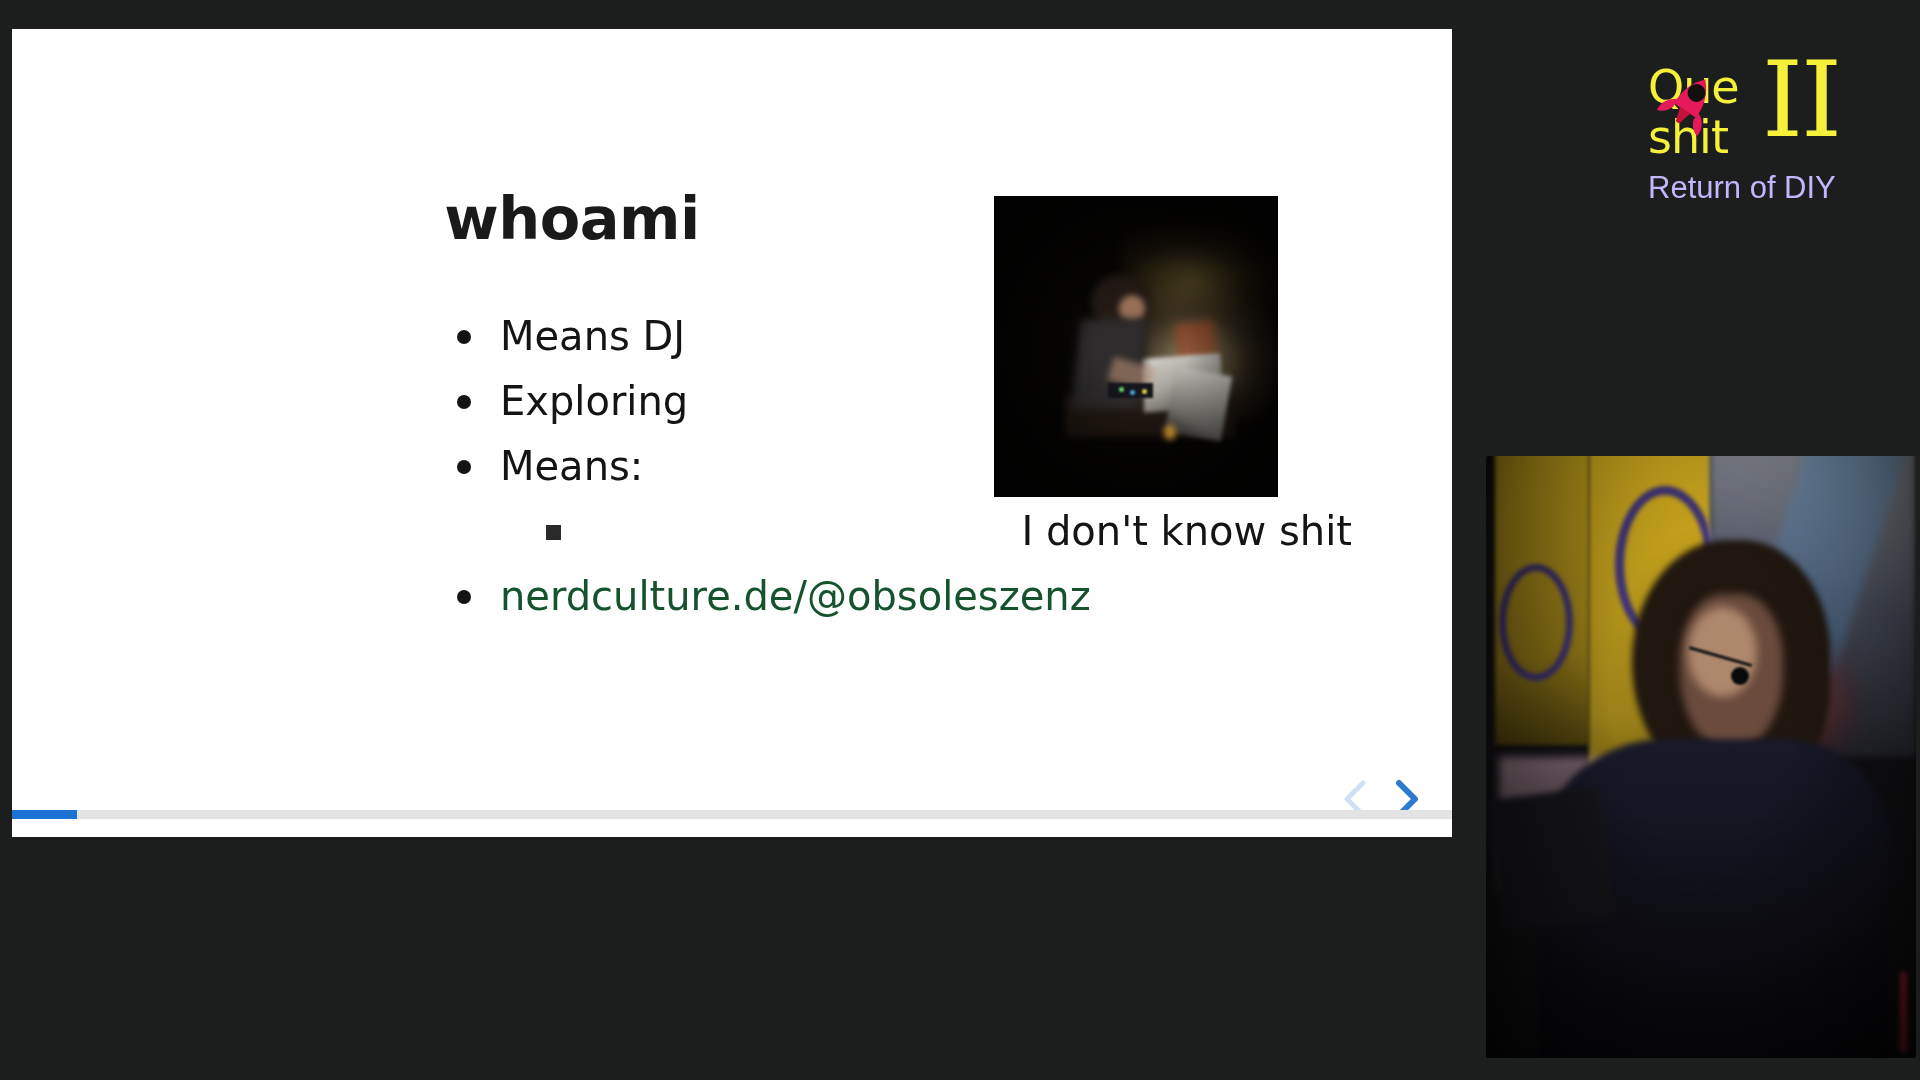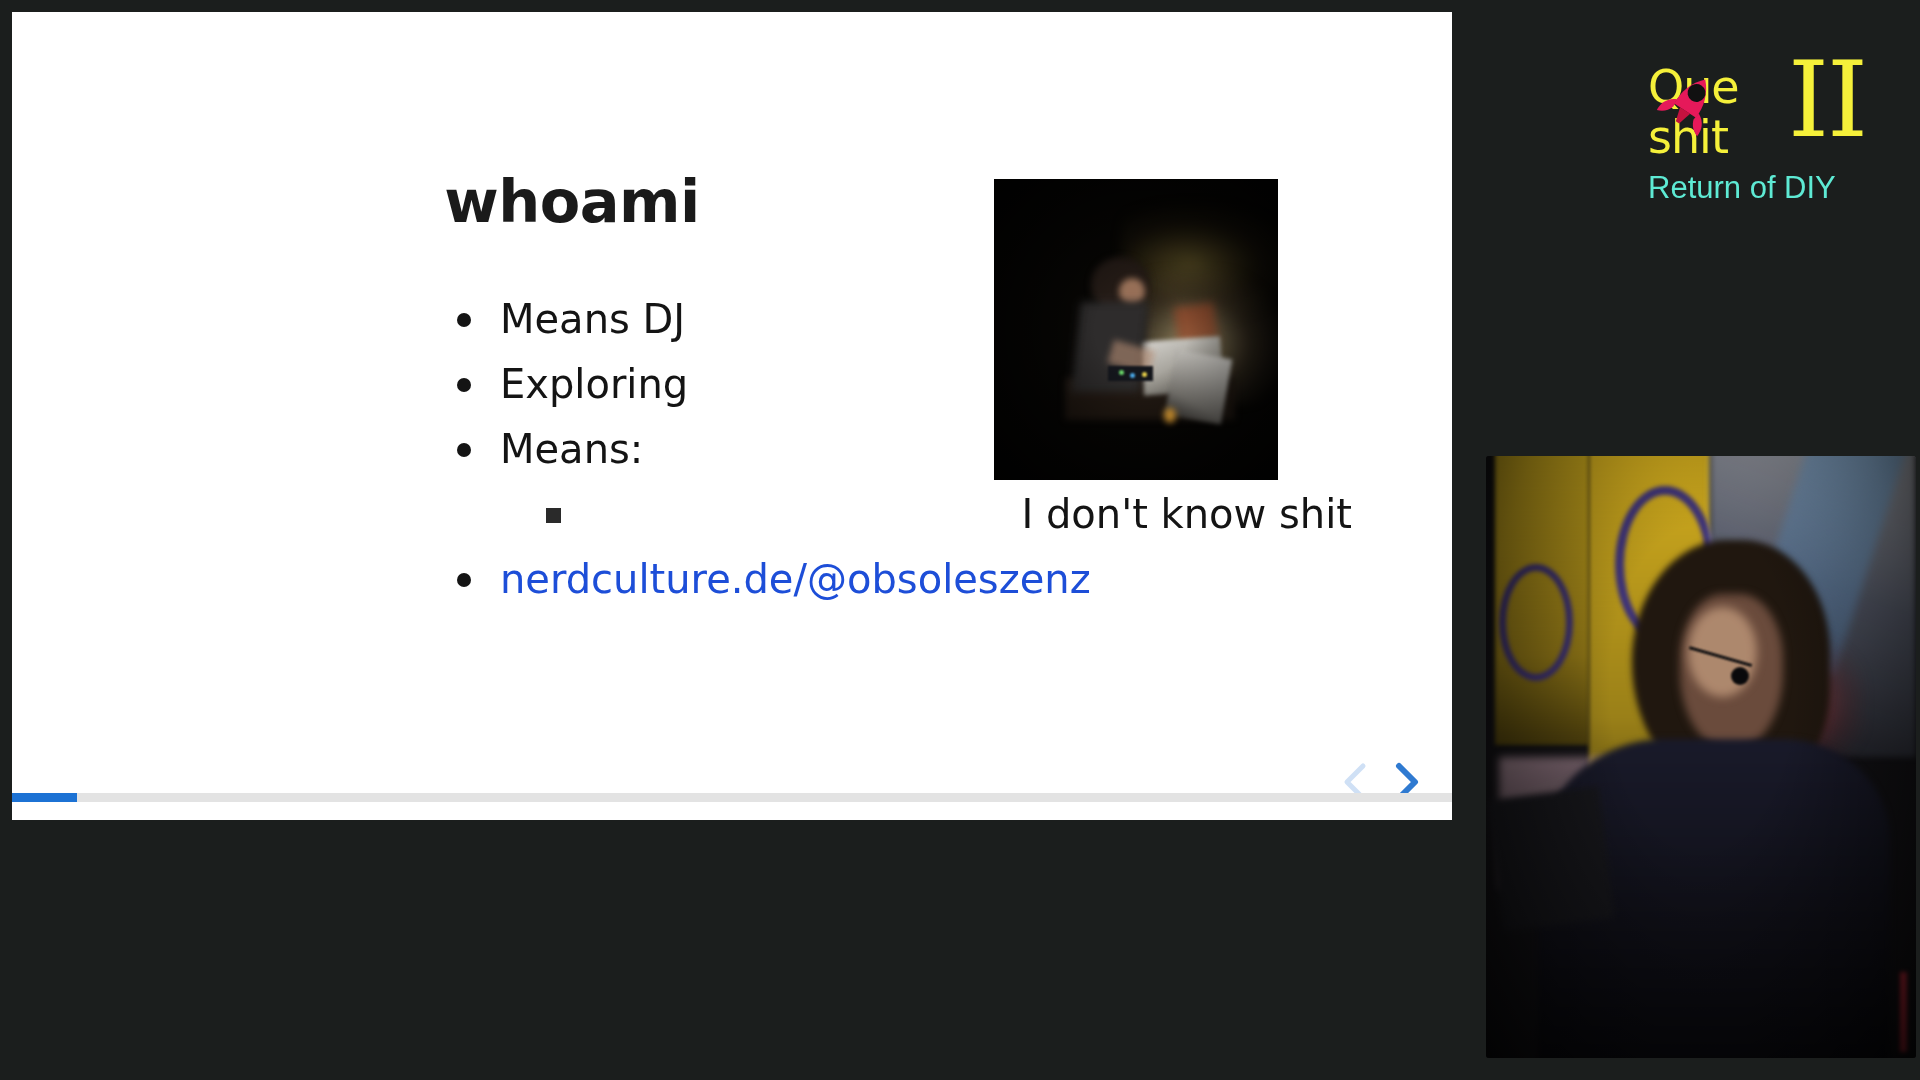--- a/index.html
+++ b/index.html
@@ -16,21 +16,21 @@
     position: relative;
     width: 1920px;
     height: 1080px;
     background: #1b1e1d;
   }
 
   
   #slide {
     position: absolute;
     left: 12px;
-    top: 12px;
+    top: 29px;
     width: 1440px;
     height: 808px;
     background: #ffffff;
     overflow: hidden;
   }
 
   #slide-body {
     position: absolute;
     left: 0;
     top: 0;
@@ -89,21 +89,21 @@
   .bullet-row.level-2 .marker {
     position: absolute;
     left: 94px;
     top: 50%;
     width: 15px;
     height: 15px;
     margin-top: -7px;
     background: #2a2a2a;
   }
 
-  .bullet-text.link-text { color: #1d4ed8; }
+  .bullet-text.link-text { color: #14532d; }
 
   
   #dj-photo {
     position: absolute;
     left: 982px;
     top: 167px;
     width: 284px;
     height: 301px;
     background: #070604;
     overflow: hidden;
@@ -266,21 +266,21 @@
     left: 0;
     top: 0;
     font-family: "DejaVu Sans", sans-serif;
     font-size: 46px;
     line-height: 50px;
     color: #f5f03a;
     letter-spacing: -1px;
   }
   #logo-roman {
     position: absolute;
-    left: 140px;
+    left: 114px;
     top: -14px;
     font-family: "DejaVu Serif", serif;
     font-size: 104px;
     line-height: 104px;
     color: #f5f03a;
     letter-spacing: -2px;
   }
   #logo-rocket {
     position: absolute;
     left: 14px;
@@ -288,21 +288,21 @@
     width: 56px;
     height: 58px;
     transform: rotate(33deg);
   }
   #logo-tagline {
     position: absolute;
     left: 0;
     top: 108px;
     font-family: "Liberation Sans", sans-serif;
     font-size: 31px;
-    color: #5eead4;
+    color: #c4b5fd;
     white-space: nowrap;
   }
 
   
   #speaker-cam {
     position: absolute;
     left: 1486px;
     top: 456px;
     width: 430px;
     height: 602px;

